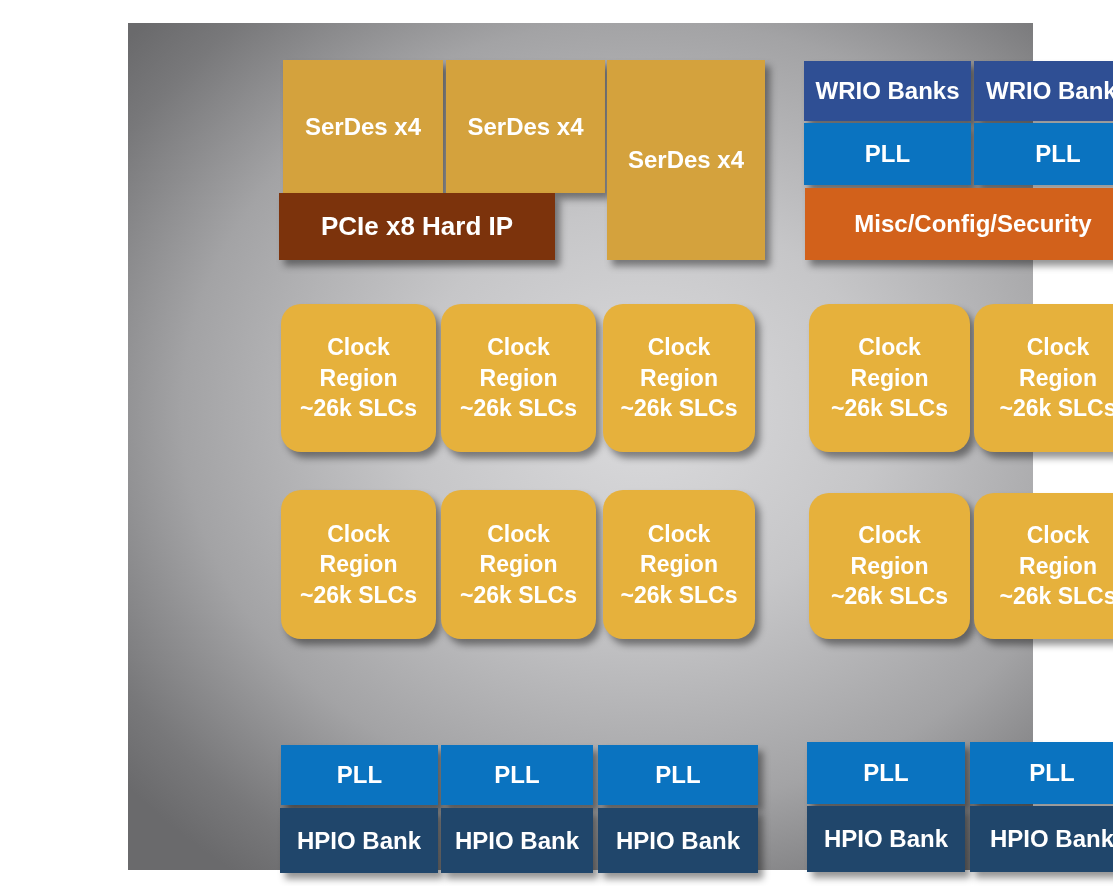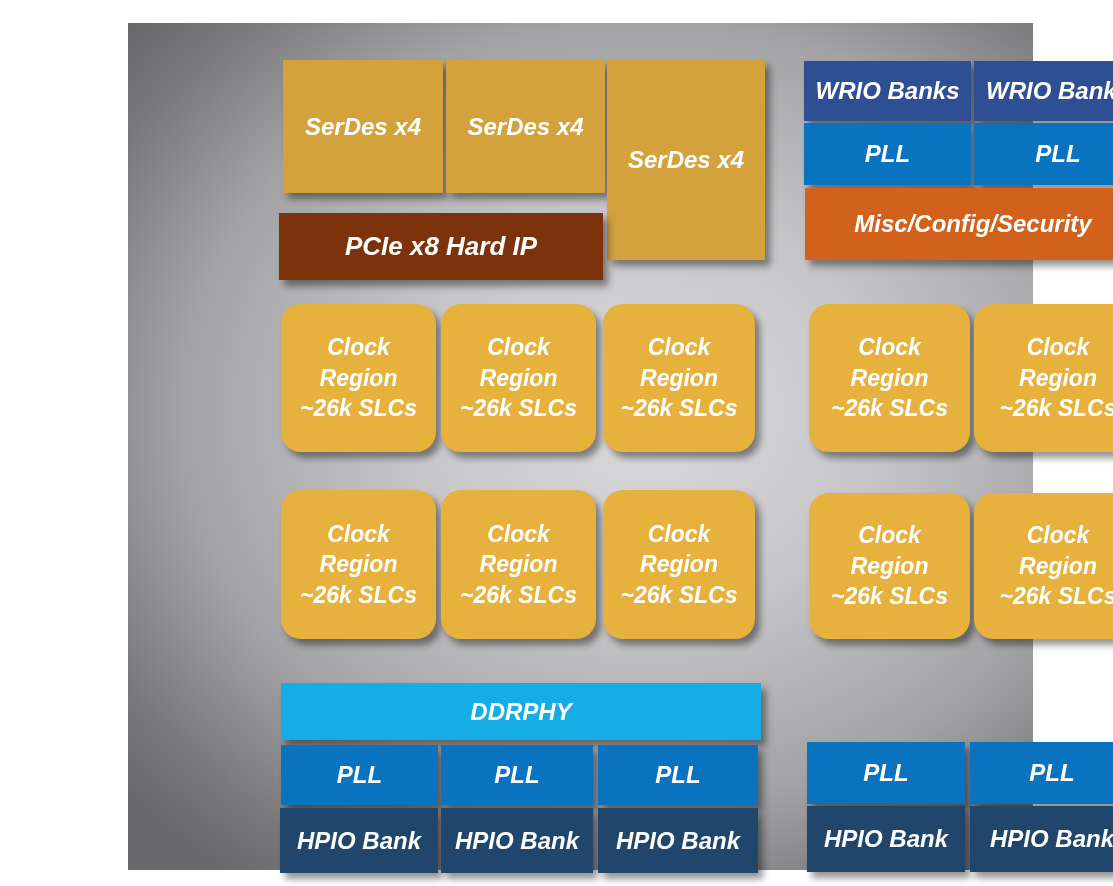--- a/index.html
+++ b/index.html
@@ -29,36 +29,35 @@
     display: flex;
     align-items: center;
     justify-content: center;
     text-align: center;
     color: #ffffff;
     font-weight: bold;
     font-size: 24px;
     white-space: pre-line;
     box-shadow: 5px 6px 7px rgba(0,0,0,0.42);
     line-height: 1.25;
-    font-style: italic;
   }
   .serdes  { background: #d4a23d; }
   .pcie    { background: #7c330c; font-size: 26px; }
   .wrio    { background: #2f4f94; }
   .pll     { background: #0a73c0; }
   .misc    { background: #d2611b; }
   .clock   { background: #e6b13c; font-size: 23px; line-height: 1.32; border-radius: 20px; }
   .ddrphy  { background: #14ade6; }
   .hpio    { background: #20466b; }
 
   
   #serdes-1 { left: 155px; top: 37px;  width: 160px; height: 133px; }
   #serdes-2 { left: 318px; top: 37px;  width: 159px; height: 133px; }
   #serdes-3 { left: 479px; top: 37px;  width: 158px; height: 200px; }
-  #pcie     { left: 151px; top: 170px; width: 324px; height: 67px; margin-top: 20px;  }
+  #pcie     { left: 151px; top: 170px; width: 276px; height: 67px;  }
 
   
   #wrio-1   { left: 676px; top: 38px;  width: 167px; height: 60px; }
   #wrio-2   { left: 846px; top: 38px;  width: 168px; height: 60px; }
   #pll-tr-1 { left: 676px; top: 100px; width: 167px; height: 62px; }
   #pll-tr-2 { left: 846px; top: 100px; width: 168px; height: 62px; }
   #misc     { left: 677px; top: 165px; width: 336px; height: 72px; }
 
   
   #clock-1l-1 { left: 153px; top: 281px; width: 155px; height: 148px; }
@@ -129,21 +128,20 @@
     <div id="clock-2l-3" class="block clock">Clock
 Region
 ~26k SLCs</div>
     <div id="clock-2r-1" class="block clock">Clock
 Region
 ~26k SLCs</div>
     <div id="clock-2r-2" class="block clock">Clock
 Region
 ~26k SLCs</div>
 
-    <div id="ddrphy" class="block ddrphy">DDRPHY</div>
     <div id="pll-bl-1" class="block pll">PLL</div>
     <div id="pll-bl-2" class="block pll">PLL</div>
     <div id="pll-bl-3" class="block pll">PLL</div>
     <div id="hpio-bl-1" class="block hpio">HPIO Bank</div>
     <div id="hpio-bl-2" class="block hpio">HPIO Bank</div>
     <div id="hpio-bl-3" class="block hpio">HPIO Bank</div>
 
     <div id="pll-br-1" class="block pll">PLL</div>
     <div id="pll-br-2" class="block pll">PLL</div>
     <div id="hpio-br-1" class="block hpio">HPIO Bank</div>

